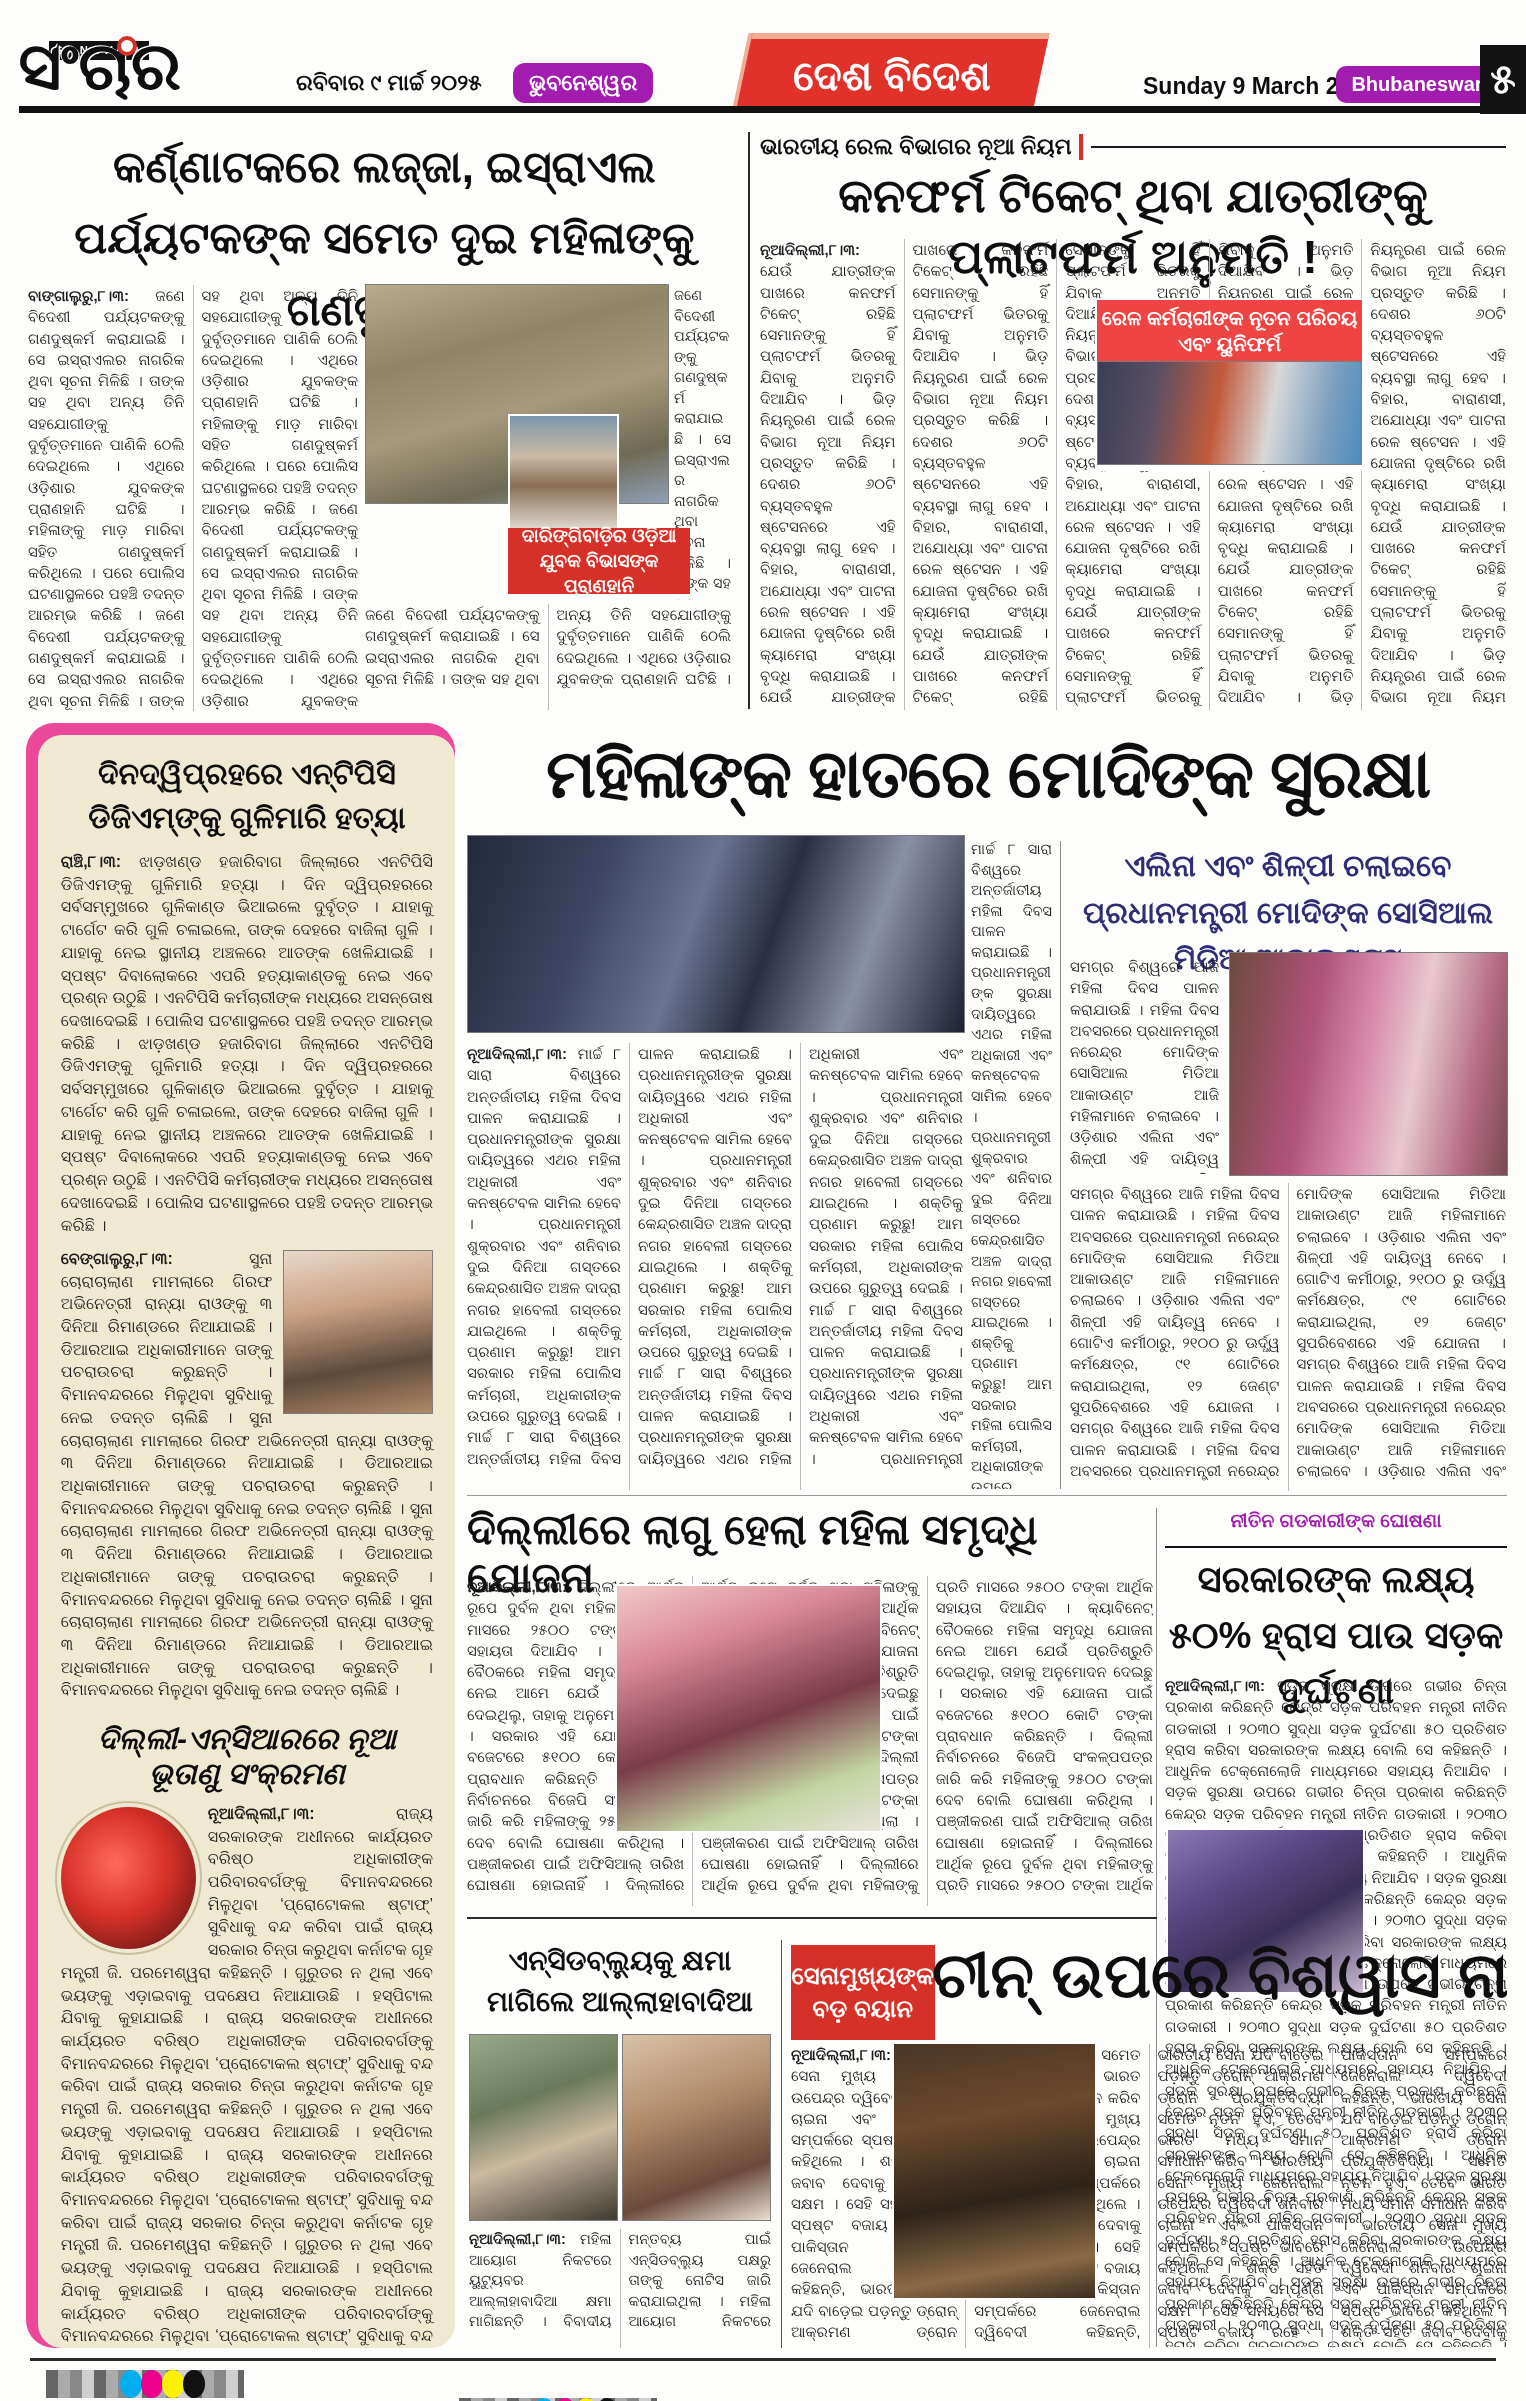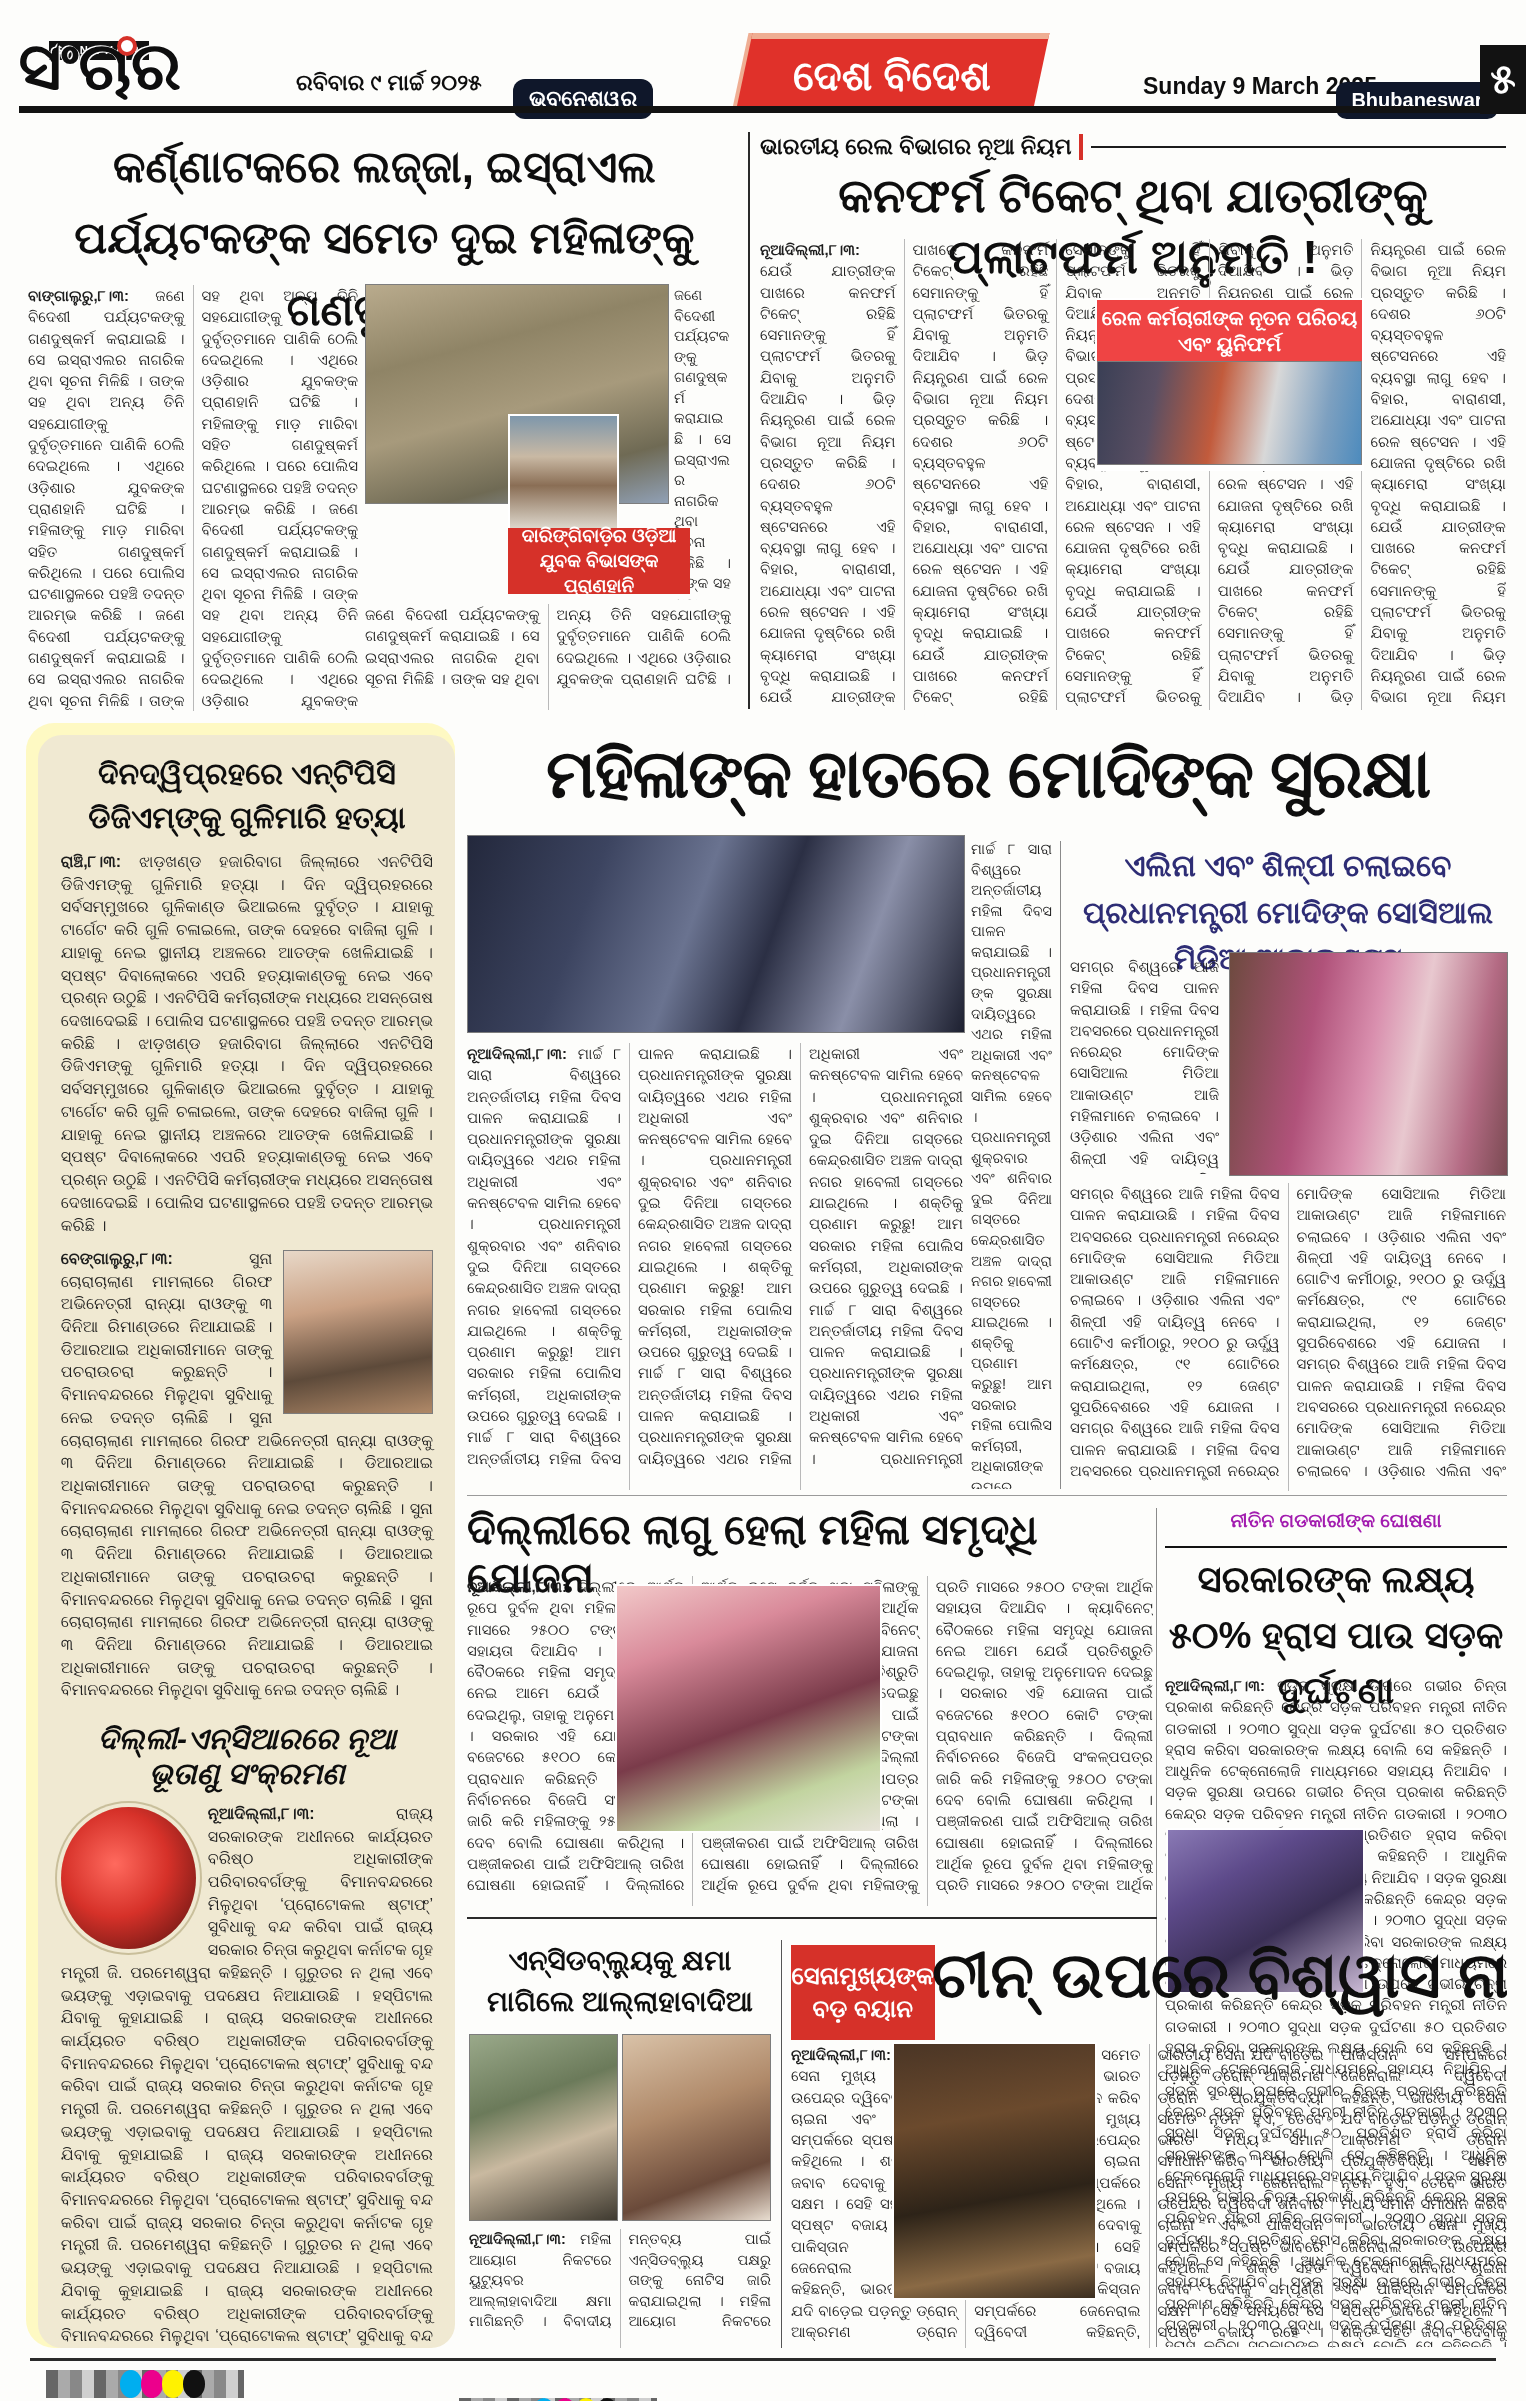--- a/index.html
+++ b/index.html
@@ -9,21 +9,21 @@
   .hl{font-weight:bold;color:#0e0e0e;}
   .center{text-align:center;}
   .body-text{font-size:15px;line-height:1.42;text-align:justify;color:#1c1c1c;}
   .cols2{column-count:2;column-gap:17px;column-rule:0.7px solid #b9b9b9;}
   .cols3{column-count:3;column-gap:17px;column-rule:0.7px solid #b9b9b9;}
   .cols4{column-count:4;column-gap:17px;column-rule:0.7px solid #b9b9b9;}
   .cols5{column-count:5;column-gap:17px;column-rule:0.7px solid #b9b9b9;}
   .photo{border:0.7px solid #7d7d7d;}
   .vline{background:#2a2a2a;width:2px;}
   .hline{background:#2a2a2a;height:2px;}
-  .pill{background:#0f172a;color:#fff;font-weight:bold;display:flex;align-items:center;justify-content:center;border-radius:12px;margin-top:16px;}
+  .pill{background:#a21caf;color:#fff;font-weight:bold;display:flex;align-items:center;justify-content:center;border-radius:12px;}
   .capred{background:#d63129;color:#fff;font-weight:bold;display:flex;align-items:center;justify-content:center;text-align:center;line-height:1.35;}
   .capblue{background:#ef4444;color:#fff;font-weight:bold;display:flex;align-items:center;justify-content:center;text-align:center;line-height:1.3;}
   .regstrip{height:28px;background:repeating-linear-gradient(90deg,#666 0 12px,#aaa 12px 24px,#888 24px 36px,#cfcfcf 36px 48px);position:relative;}
   .regdot{position:absolute;top:0;width:22.4px;height:28px;border-radius:50%;}
   .kickline{display:flex;align-items:center;gap:8px;}
   .kickline .bar{width:3.3px;height:26.4px;background:#d63129;}
   .kickline .rule{flex:1;height:2px;background:#1c1c1c;}
   .boxbeige{background:#f0e9d2;}
   .floatR{float:right;margin:2.6px 0 6.6px 10.6px;}
   .floatL{float:left;margin:4px 12px 5.3px 0;}
@@ -81,21 +81,21 @@
   <div class="abs body-text cols5" style="left:760px;top:239px;width:746px;height:471px;overflow:hidden;">
     <b>ନୂଆଦିଲ୍ଲୀ,୮।୩:</b>
     <span> ଯେଉଁ ଯାତ୍ରୀଙ୍କ ପାଖରେ କନଫର୍ମ ଟିକେଟ୍ ରହିଛି ସେମାନଙ୍କୁ ହିଁ ପ୍ଲାଟଫର୍ମ ଭିତରକୁ ଯିବାକୁ ଅନୁମତି ଦିଆଯିବ । ଭିଡ଼ ନିୟନ୍ତ୍ରଣ ପାଇଁ ରେଳ ବିଭାଗ ନୂଆ ନିୟମ ପ୍ରସ୍ତୁତ କରିଛି । ଦେଶର ୬୦ଟି ବ୍ୟସ୍ତବହୁଳ ଷ୍ଟେସନରେ ଏହି ବ୍ୟବସ୍ଥା ଲାଗୁ ହେବ । ବିହାର, ବାରାଣସୀ, ଅଯୋଧ୍ୟା ଏବଂ ପାଟନା ରେଳ ଷ୍ଟେସନ । ଏହି ଯୋଜନା ଦୃଷ୍ଟିରେ ରଖି କ୍ୟାମେରା ସଂଖ୍ୟା ବୃଦ୍ଧି କରାଯାଇଛି । ଯେଉଁ ଯାତ୍ରୀଙ୍କ ପାଖରେ କନଫର୍ମ ଟିକେଟ୍ ରହିଛି ସେମାନଙ୍କୁ ହିଁ ପ୍ଲାଟଫର୍ମ ଭିତରକୁ ଯିବାକୁ ଅନୁମତି ଦିଆଯିବ । ଭିଡ଼ ନିୟନ୍ତ୍ରଣ ପାଇଁ ରେଳ ବିଭାଗ ନୂଆ ନିୟମ ପ୍ରସ୍ତୁତ କରିଛି । ଦେଶର ୬୦ଟି ବ୍ୟସ୍ତବହୁଳ ଷ୍ଟେସନରେ ଏହି ବ୍ୟବସ୍ଥା ଲାଗୁ ହେବ । ବିହାର, ବାରାଣସୀ, ଅଯୋଧ୍ୟା ଏବଂ ପାଟନା ରେଳ ଷ୍ଟେସନ । ଏହି ଯୋଜନା ଦୃଷ୍ଟିରେ ରଖି କ୍ୟାମେରା ସଂଖ୍ୟା ବୃଦ୍ଧି କରାଯାଇଛି । ଯେଉଁ ଯାତ୍ରୀଙ୍କ ପାଖରେ କନଫର୍ମ ଟିକେଟ୍ ରହିଛି ସେମାନଙ୍କୁ ହିଁ ପ୍ଲାଟଫର୍ମ ଭିତରକୁ ଯିବାକୁ ଅନୁମତି ଦିଆଯିବ । ଭିଡ଼ ନିୟନ୍ତ୍ରଣ ପାଇଁ ରେଳ ବିଭାଗ ନୂଆ ନିୟମ ପ୍ରସ୍ତୁତ କରିଛି । ଦେଶର ୬୦ଟି ବ୍ୟସ୍ତବହୁଳ ଷ୍ଟେସନରେ ଏହି ବ୍ୟବସ୍ଥା ଲାଗୁ ହେବ । ବିହାର, ବାରାଣସୀ, ଅଯୋଧ୍ୟା ଏବଂ ପାଟନା ରେଳ ଷ୍ଟେସନ । ଏହି ଯୋଜନା ଦୃଷ୍ଟିରେ ରଖି କ୍ୟାମେରା ସଂଖ୍ୟା ବୃଦ୍ଧି କରାଯାଇଛି । ଯେଉଁ ଯାତ୍ରୀଙ୍କ ପାଖରେ କନଫର୍ମ ଟିକେଟ୍ ରହିଛି ସେମାନଙ୍କୁ ହିଁ ପ୍ଲାଟଫର୍ମ ଭିତରକୁ ଯିବାକୁ ଅନୁମତି ଦିଆଯିବ । ଭିଡ଼ ନିୟନ୍ତ୍ରଣ ପାଇଁ ରେଳ ବିଭାଗ ନୂଆ ନିୟମ ପ୍ରସ୍ତୁତ କରିଛି । ଦେଶର ୬୦ଟି ବ୍ୟସ୍ତବହୁଳ ଷ୍ଟେସନରେ ଏହି ବ୍ୟବସ୍ଥା ଲାଗୁ ହେବ । ବିହାର, ବାରାଣସୀ, ଅଯୋଧ୍ୟା ଏବଂ ପାଟନା ରେଳ ଷ୍ଟେସନ । ଏହି ଯୋଜନା ଦୃଷ୍ଟିରେ ରଖି କ୍ୟାମେରା ସଂଖ୍ୟା ବୃଦ୍ଧି କରାଯାଇଛି । ଯେଉଁ ଯାତ୍ରୀଙ୍କ ପାଖରେ କନଫର୍ମ ଟିକେଟ୍ ରହିଛି ସେମାନଙ୍କୁ ହିଁ ପ୍ଲାଟଫର୍ମ ଭିତରକୁ ଯିବାକୁ ଅନୁମତି ଦିଆଯିବ । ଭିଡ଼ ନିୟନ୍ତ୍ରଣ ପାଇଁ ରେଳ ବିଭାଗ ନୂଆ ନିୟମ ପ୍ରସ୍ତୁତ କରିଛି । ଦେଶର ୬୦ଟି ବ୍ୟସ୍ତବହୁଳ ଷ୍ଟେସନରେ ଏହି ବ୍ୟବସ୍ଥା ଲାଗୁ ହେବ । ବିହାର, ବାରାଣସୀ, ଅଯୋଧ୍ୟା ଏବଂ ପାଟନା ରେଳ ଷ୍ଟେସନ । ଏହି ଯୋଜନା ଦୃଷ୍ଟିରେ ରଖି କ୍ୟାମେରା ସଂଖ୍ୟା ବୃଦ୍ଧି କରାଯାଇଛି । ଯେଉଁ ଯାତ୍ରୀଙ୍କ ପାଖରେ କନଫର୍ମ ଟିକେଟ୍ ରହିଛି ସେମାନଙ୍କୁ ହିଁ ପ୍ଲାଟଫର୍ମ ଭିତରକୁ ଯିବାକୁ ଅନୁମତି ଦିଆଯିବ । ଭିଡ଼ ନିୟନ୍ତ୍ରଣ ପାଇଁ ରେଳ ବିଭାଗ ନୂଆ ନିୟମ ପ୍ରସ୍ତୁତ କରିଛି । ଦେଶର ୬୦ଟି ବ୍ୟସ୍ତବହୁଳ ଷ୍ଟେସନରେ ଏହି ବ୍ୟବସ୍ଥା ଲାଗୁ ହେବ । ବିହାର, ବାରାଣସୀ, ଅଯୋଧ୍ୟା ଏବଂ ପାଟନା ରେଳ ଷ୍ଟେସନ । ଏହି ଯୋଜନା ଦୃଷ୍ଟିରେ ରଖି କ୍ୟାମେରା ସଂଖ୍ୟା ବୃଦ୍ଧି କରାଯାଇଛି ।</span>
   </div>
   <div class="abs" style="left:1095px;top:298px;width:265px;height:169px;background:#fff;padding:2px;">
     <div class="capblue" style="width:100%;height:61px;font-size:20px;">ରେଳ କର୍ମଚାରୀଙ୍କ ନୂତନ ପରିଚୟ ଏବଂ ୟୁନିଫର୍ମ</div>
     <div class="photo" style="width:100%;height:104px;box-sizing:border-box;background:linear-gradient(100deg,#3a3f55 0%,#5a4f63 22%,#c25b3c 45%,#d8d8d8 65%,#7da0c0 85%,#4d8bbd 100%);"></div>
   </div>
 </div>
 
-<div class="abs" style="left:26.4px;top:723px;width:429px;height:1625px;background:#fef9c3;border-radius:28px;">
+<div class="abs" style="left:26.4px;top:723px;width:429px;height:1625px;background:#ec4899;border-radius:28px;">
   <div class="abs boxbeige" style="left:12px;top:12px;width:417px;height:1613px;border-radius:24px;box-sizing:border-box;padding:17px 22.4px;overflow:hidden;">
 
     <div class="hl center" style="font-size:30px;line-height:1.45;">ଦିନଦ୍ୱିପ୍ରହରେ ଏନ୍‌ଟିପିସି ଡିଜିଏମ୍‌ଙ୍କୁ ଗୁଳିମାରି ହତ୍ୟା</div>
     <p class="body-text" style="font-size:16px;margin:12px 0 0 0;">
       <b>ରାଞ୍ଚି,୮।୩:</b>
       <span> ଝାଡ଼ଖଣ୍ଡ ହଜାରିବାଗ ଜିଲ୍ଲାରେ ଏନଟିପିସି ଡିଜିଏମଙ୍କୁ ଗୁଳିମାରି ହତ୍ୟା । ଦିନ ଦ୍ୱିପ୍ରହରରେ ସର୍ବସମ୍ମୁଖରେ ଗୁଳିକାଣ୍ଡ ଭିଆଇଲେ ଦୁର୍ବୃତ୍ତ । ଯାହାକୁ ଟାର୍ଗେଟ କରି ଗୁଳି ଚଳାଇଲେ, ତାଙ୍କ ଦେହରେ ବାଜିଲା ଗୁଳି । ଯାହାକୁ ନେଇ ସ୍ଥାନୀୟ ଅଞ୍ଚଳରେ ଆତଙ୍କ ଖେଳିଯାଇଛି । ସ୍ପଷ୍ଟ ଦିବାଲୋକରେ ଏପରି ହତ୍ୟାକାଣ୍ଡକୁ ନେଇ ଏବେ ପ୍ରଶ୍ନ ଉଠୁଛି । ଏନଟିପିସି କର୍ମଚାରୀଙ୍କ ମଧ୍ୟରେ ଅସନ୍ତୋଷ ଦେଖାଦେଇଛି । ପୋଲିସ ଘଟଣାସ୍ଥଳରେ ପହଞ୍ଚି ତଦନ୍ତ ଆରମ୍ଭ କରିଛି । ଝାଡ଼ଖଣ୍ଡ ହଜାରିବାଗ ଜିଲ୍ଲାରେ ଏନଟିପିସି ଡିଜିଏମଙ୍କୁ ଗୁଳିମାରି ହତ୍ୟା । ଦିନ ଦ୍ୱିପ୍ରହରରେ ସର୍ବସମ୍ମୁଖରେ ଗୁଳିକାଣ୍ଡ ଭିଆଇଲେ ଦୁର୍ବୃତ୍ତ । ଯାହାକୁ ଟାର୍ଗେଟ କରି ଗୁଳି ଚଳାଇଲେ, ତାଙ୍କ ଦେହରେ ବାଜିଲା ଗୁଳି । ଯାହାକୁ ନେଇ ସ୍ଥାନୀୟ ଅଞ୍ଚଳରେ ଆତଙ୍କ ଖେଳିଯାଇଛି । ସ୍ପଷ୍ଟ ଦିବାଲୋକରେ ଏପରି ହତ୍ୟାକାଣ୍ଡକୁ ନେଇ ଏବେ ପ୍ରଶ୍ନ ଉଠୁଛି । ଏନଟିପିସି କର୍ମଚାରୀଙ୍କ ମଧ୍ୟରେ ଅସନ୍ତୋଷ ଦେଖାଦେଇଛି । ପୋଲିସ ଘଟଣାସ୍ଥଳରେ ପହଞ୍ଚି ତଦନ୍ତ ଆରମ୍ଭ କରିଛି ।</span>
     </p>
 
     <div class="body-text" style="font-size:16px;margin-top:10.6px;">
       <div class="photo floatR" style="width:148px;height:162px;background:linear-gradient(170deg,#e8d8c8 0%,#caa184 35%,#5d4a3a 70%,#b08968 100%);"></div>

